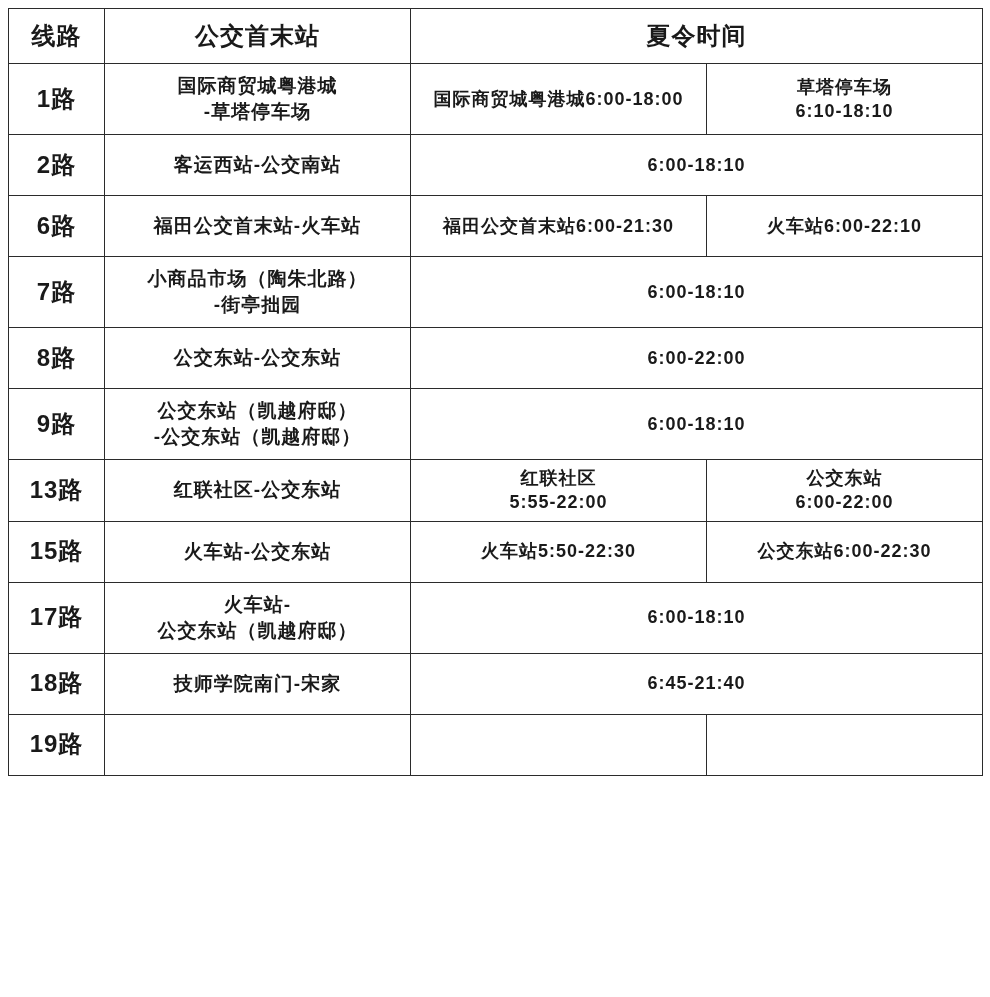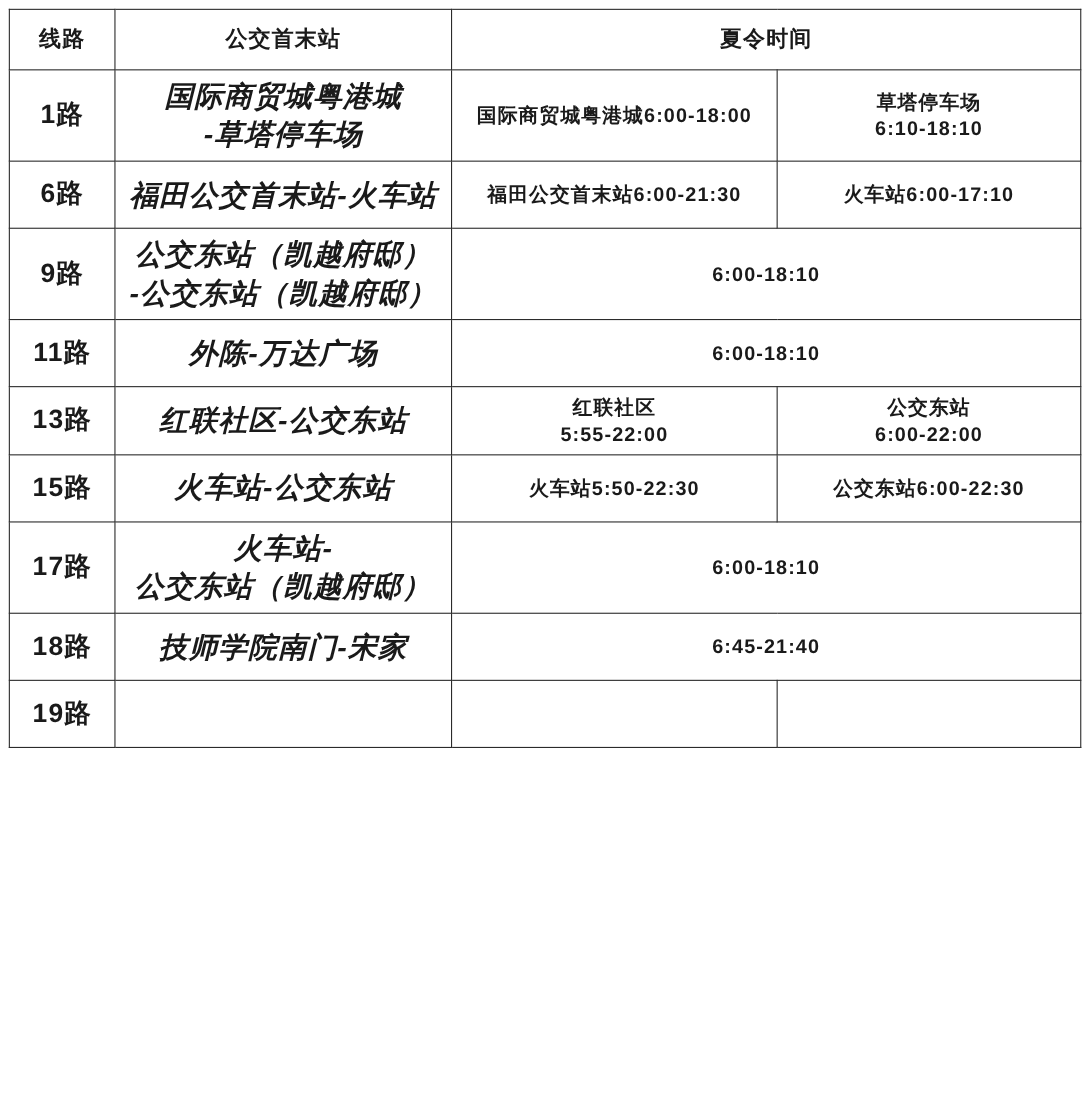--- a/index.html
+++ b/index.html
@@ -34,33 +34,32 @@
     letter-spacing: 1px;
     line-height: 1.35;
   }
   col.c-route   { width: 96px; }
   col.c-station { width: 306px; }
   col.c-timeA   { width: 296px; }
   col.c-timeB   { width: 276px; }
 
   thead th {
     height: 52px;
-    font-size: 20px;
+    font-size: 24px;
   }
   tbody td {
     font-size: 19px;
   }
   td.route {
     font-size: 24px;
     letter-spacing: 2px;
   }
   td.station {
-    font-size: 26px;
+    font-size: 19px;
     padding: 6px 4px;
-    font-style: italic;
   }
   td.time {
     font-size: 18px;
     letter-spacing: 0.5px;
     padding: 6px 2px;
   }
   tr.r-tall td { height: 58px; }
   tr.r-short td { height: 48px; }
   .line2 { display: block; }
 </style>
@@ -91,43 +90,58 @@
           </td>
           <td class="time">
             <span class="line2">国际商贸城粤港城6:00-18:00</span>
           </td>
           <td class="time">
             <span class="line2">草塔停车场</span>
             <span class="line2">6:10-18:10</span>
           </td>
         </tr>
         <tr class="r-short">
+          <td class="route">2路</td>
+          <td class="station">
+            <span class="line2">客运西站-公交南站</span>
+          </td>
+          <td class="time" colspan="2">6:00-18:10</td>
+        </tr>
+        <tr class="r-short">
           <td class="route">6路</td>
           <td class="station">
             <span class="line2">福田公交首末站-火车站</span>
           </td>
           <td class="time">
             <span class="line2">福田公交首末站6:00-21:30</span>
           </td>
           <td class="time">
-            <span class="line2">火车站6:00-17:10</span>
+            <span class="line2">火车站6:00-22:10</span>
           </td>
+        </tr>
+        <tr class="r-tall">
+          <td class="route">7路</td>
+          <td class="station">
+            <span class="line2">小商品市场（陶朱北路）</span>
+            <span class="line2">-街亭拙园</span>
+          </td>
+          <td class="time" colspan="2">6:00-18:10</td>
+        </tr>
+        <tr class="r-short">
+          <td class="route">8路</td>
+          <td class="station">
+            <span class="line2">公交东站-公交东站</span>
+          </td>
+          <td class="time" colspan="2">6:00-22:00</td>
         </tr>
         <tr class="r-tall">
           <td class="route">9路</td>
           <td class="station">
             <span class="line2">公交东站（凯越府邸）</span>
             <span class="line2">-公交东站（凯越府邸）</span>
-          </td>
-          <td class="time" colspan="2">6:00-18:10</td>
-        </tr>
-        <tr class="r-short">
-          <td class="route">11路</td>
-          <td class="station">
-            <span class="line2">外陈-万达广场</span>
           </td>
           <td class="time" colspan="2">6:00-18:10</td>
         </tr>
         <tr class="r-short">
           <td class="route">13路</td>
           <td class="station">
             <span class="line2">红联社区-公交东站</span>
           </td>
           <td class="time">
             <span class="line2">红联社区</span>

